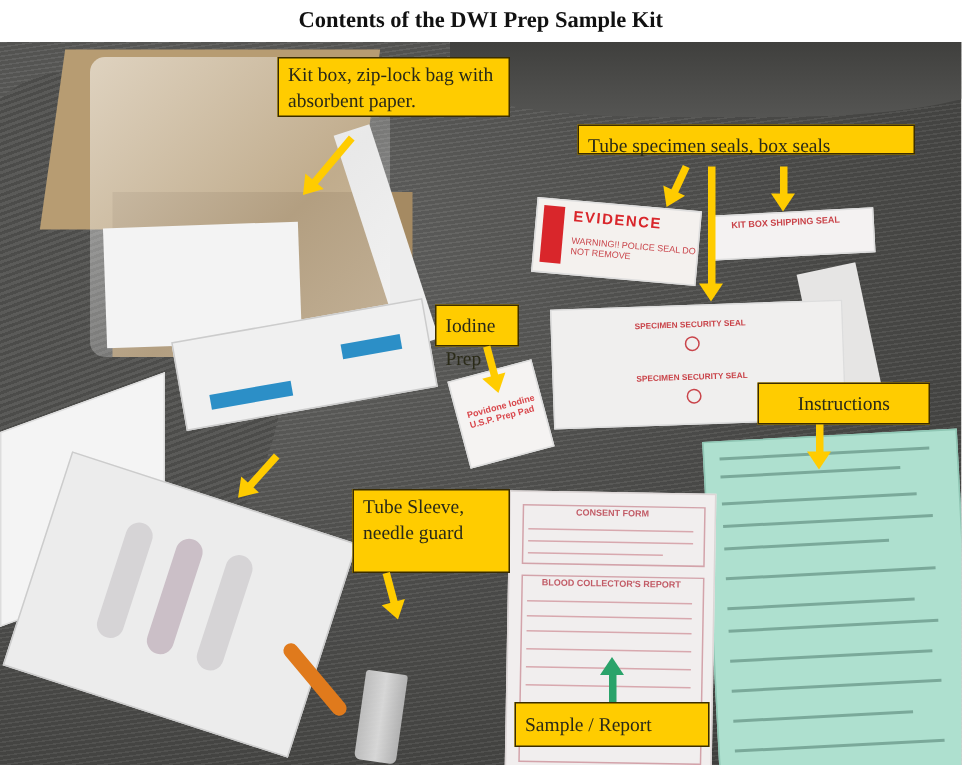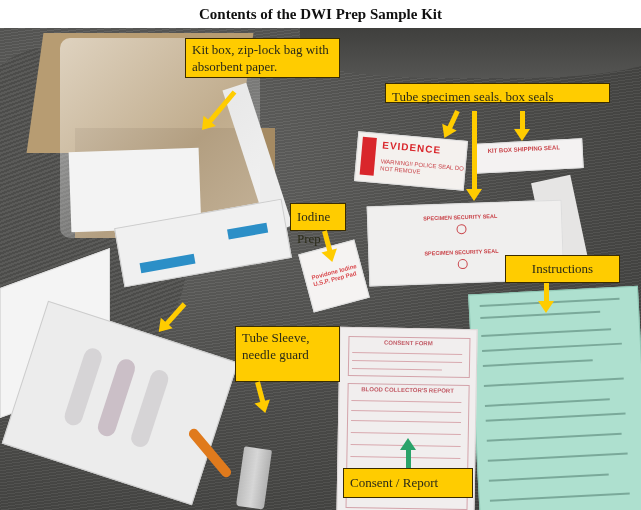--- a/index.html
+++ b/index.html
@@ -224,15 +224,15 @@
   <div class="arrow" style="left:322px; top:203px; height:22px; transform:rotate(-15deg);"></div>
 
   <div class="callout" style="left:505px; top:227px; width:115px; height:28px; line-height:22px; text-align:center;">Instructions</div>
   <div class="arrow" style="left:544px; top:255px; height:20px;"></div>
 
   <div class="arrow" style="left:182px; top:276px; height:28px; transform:rotate(42deg);"></div>
 
   <div class="callout" style="left:215px; top:298px; width:105px; height:56px;margin-left:20px;">Tube Sleeve, needle guard</div>
   <div class="arrow" style="left:255px; top:354px; height:22px; transform:rotate(-15deg);"></div>
 
-  <div class="callout" style="left:343px; top:440px; width:130px; height:30px; line-height:24px;">Consent / Report</div>
+  <div class="callout" style="left:343px; top:440px; width:130px; height:30px; line-height:24px;">Sample / Report</div>
   <div class="arrow green" style="left:406px; top:420px; height:20px;"></div>
 </div>
 
 </body></html>

